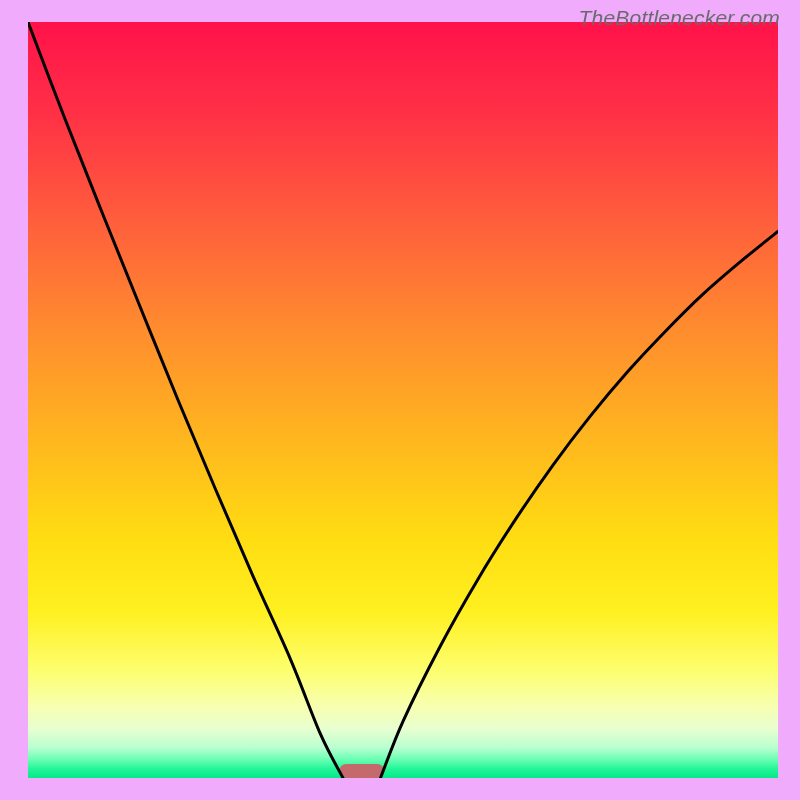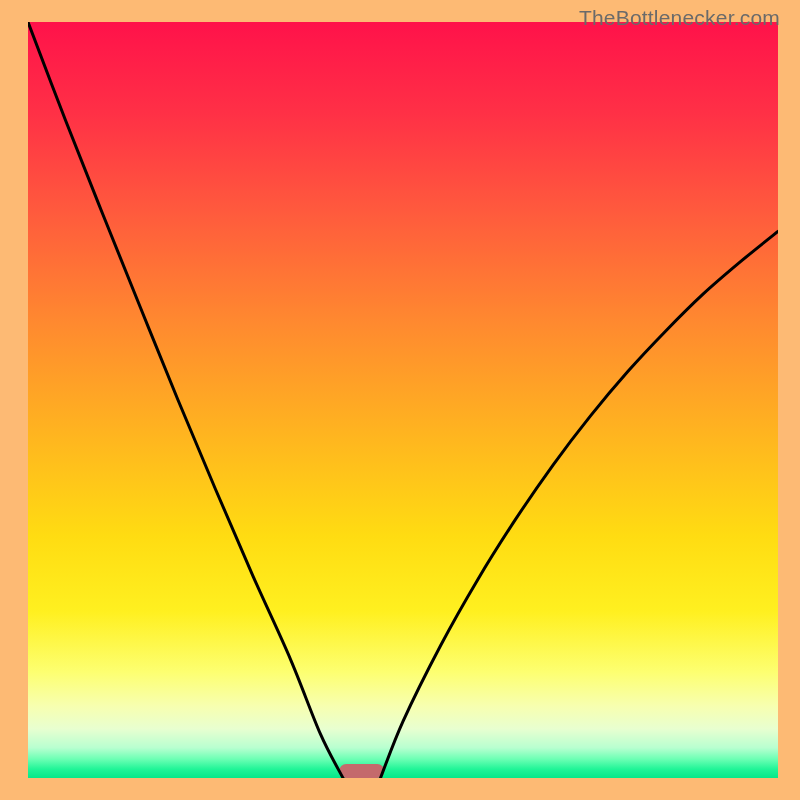--- a/index.html
+++ b/index.html
@@ -8,21 +8,22 @@
     width: 800px;
     height: 800px;
     overflow: hidden;
     background: #000;
     font-family: Arial, Helvetica, sans-serif;
   }
   .frame {
     position: absolute;
     left: 0; top: 0;
     width: 800px; height: 800px;
-    background: #fdba74;
+    background: #f0abfc;
+    font-style: italic;
   }
   .plot {
     position: absolute;
     left: 28px;
     top: 22px;
     width: 750px;
     height: 756px;
     box-sizing: border-box;
   }
   .watermark {

